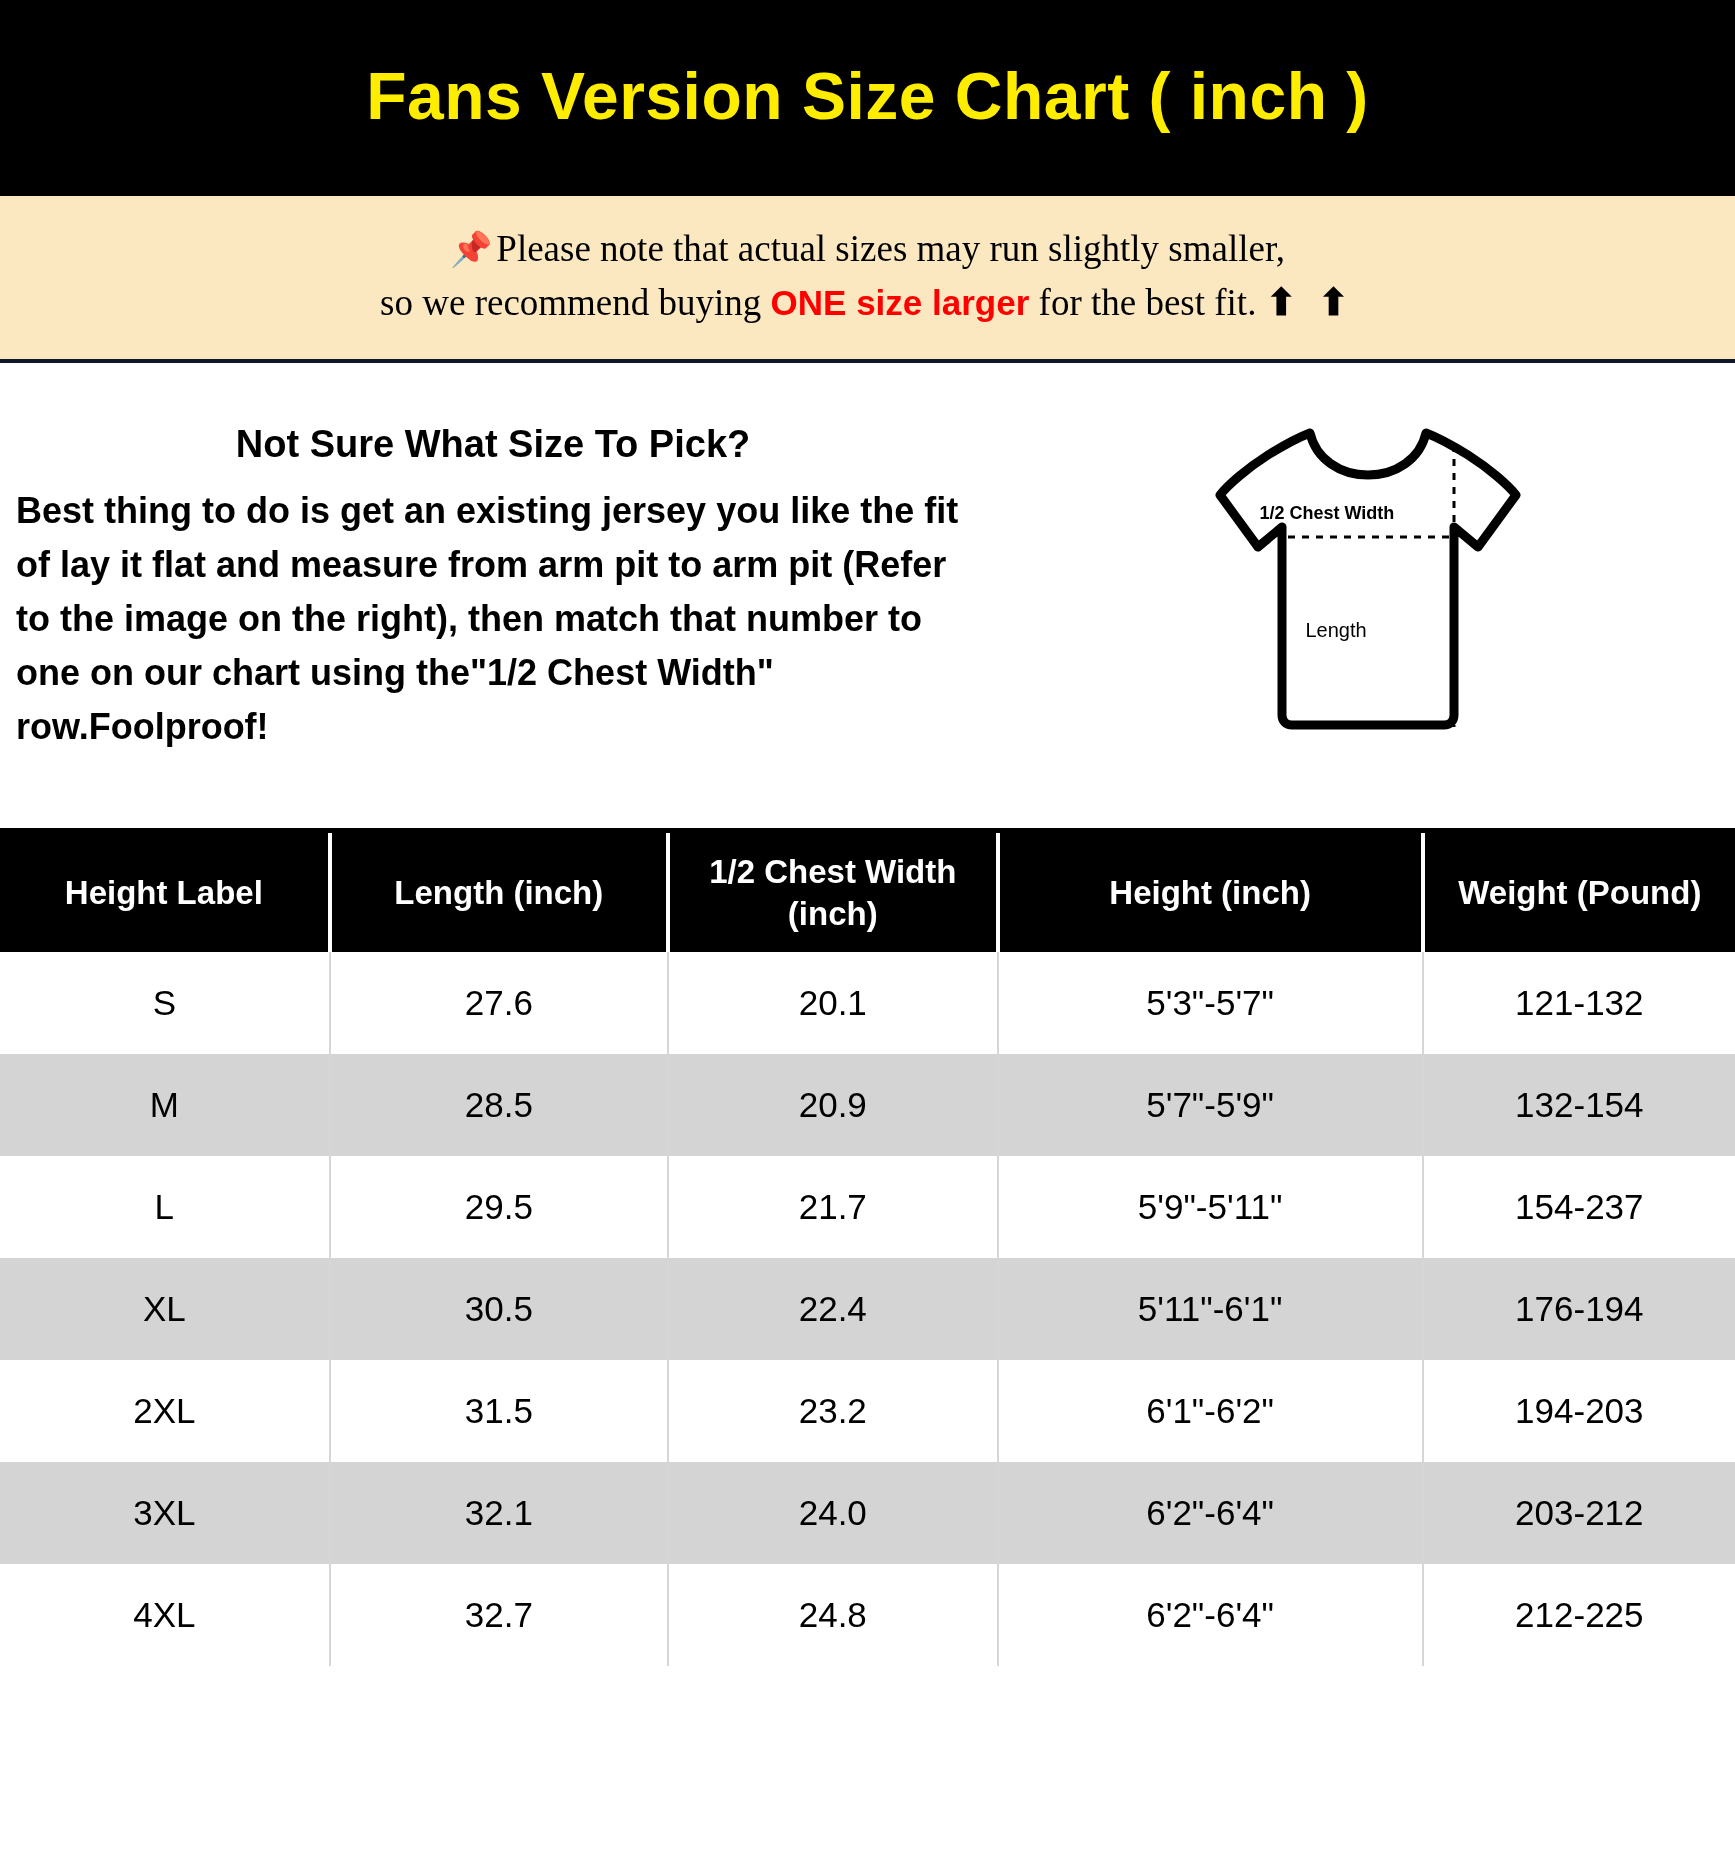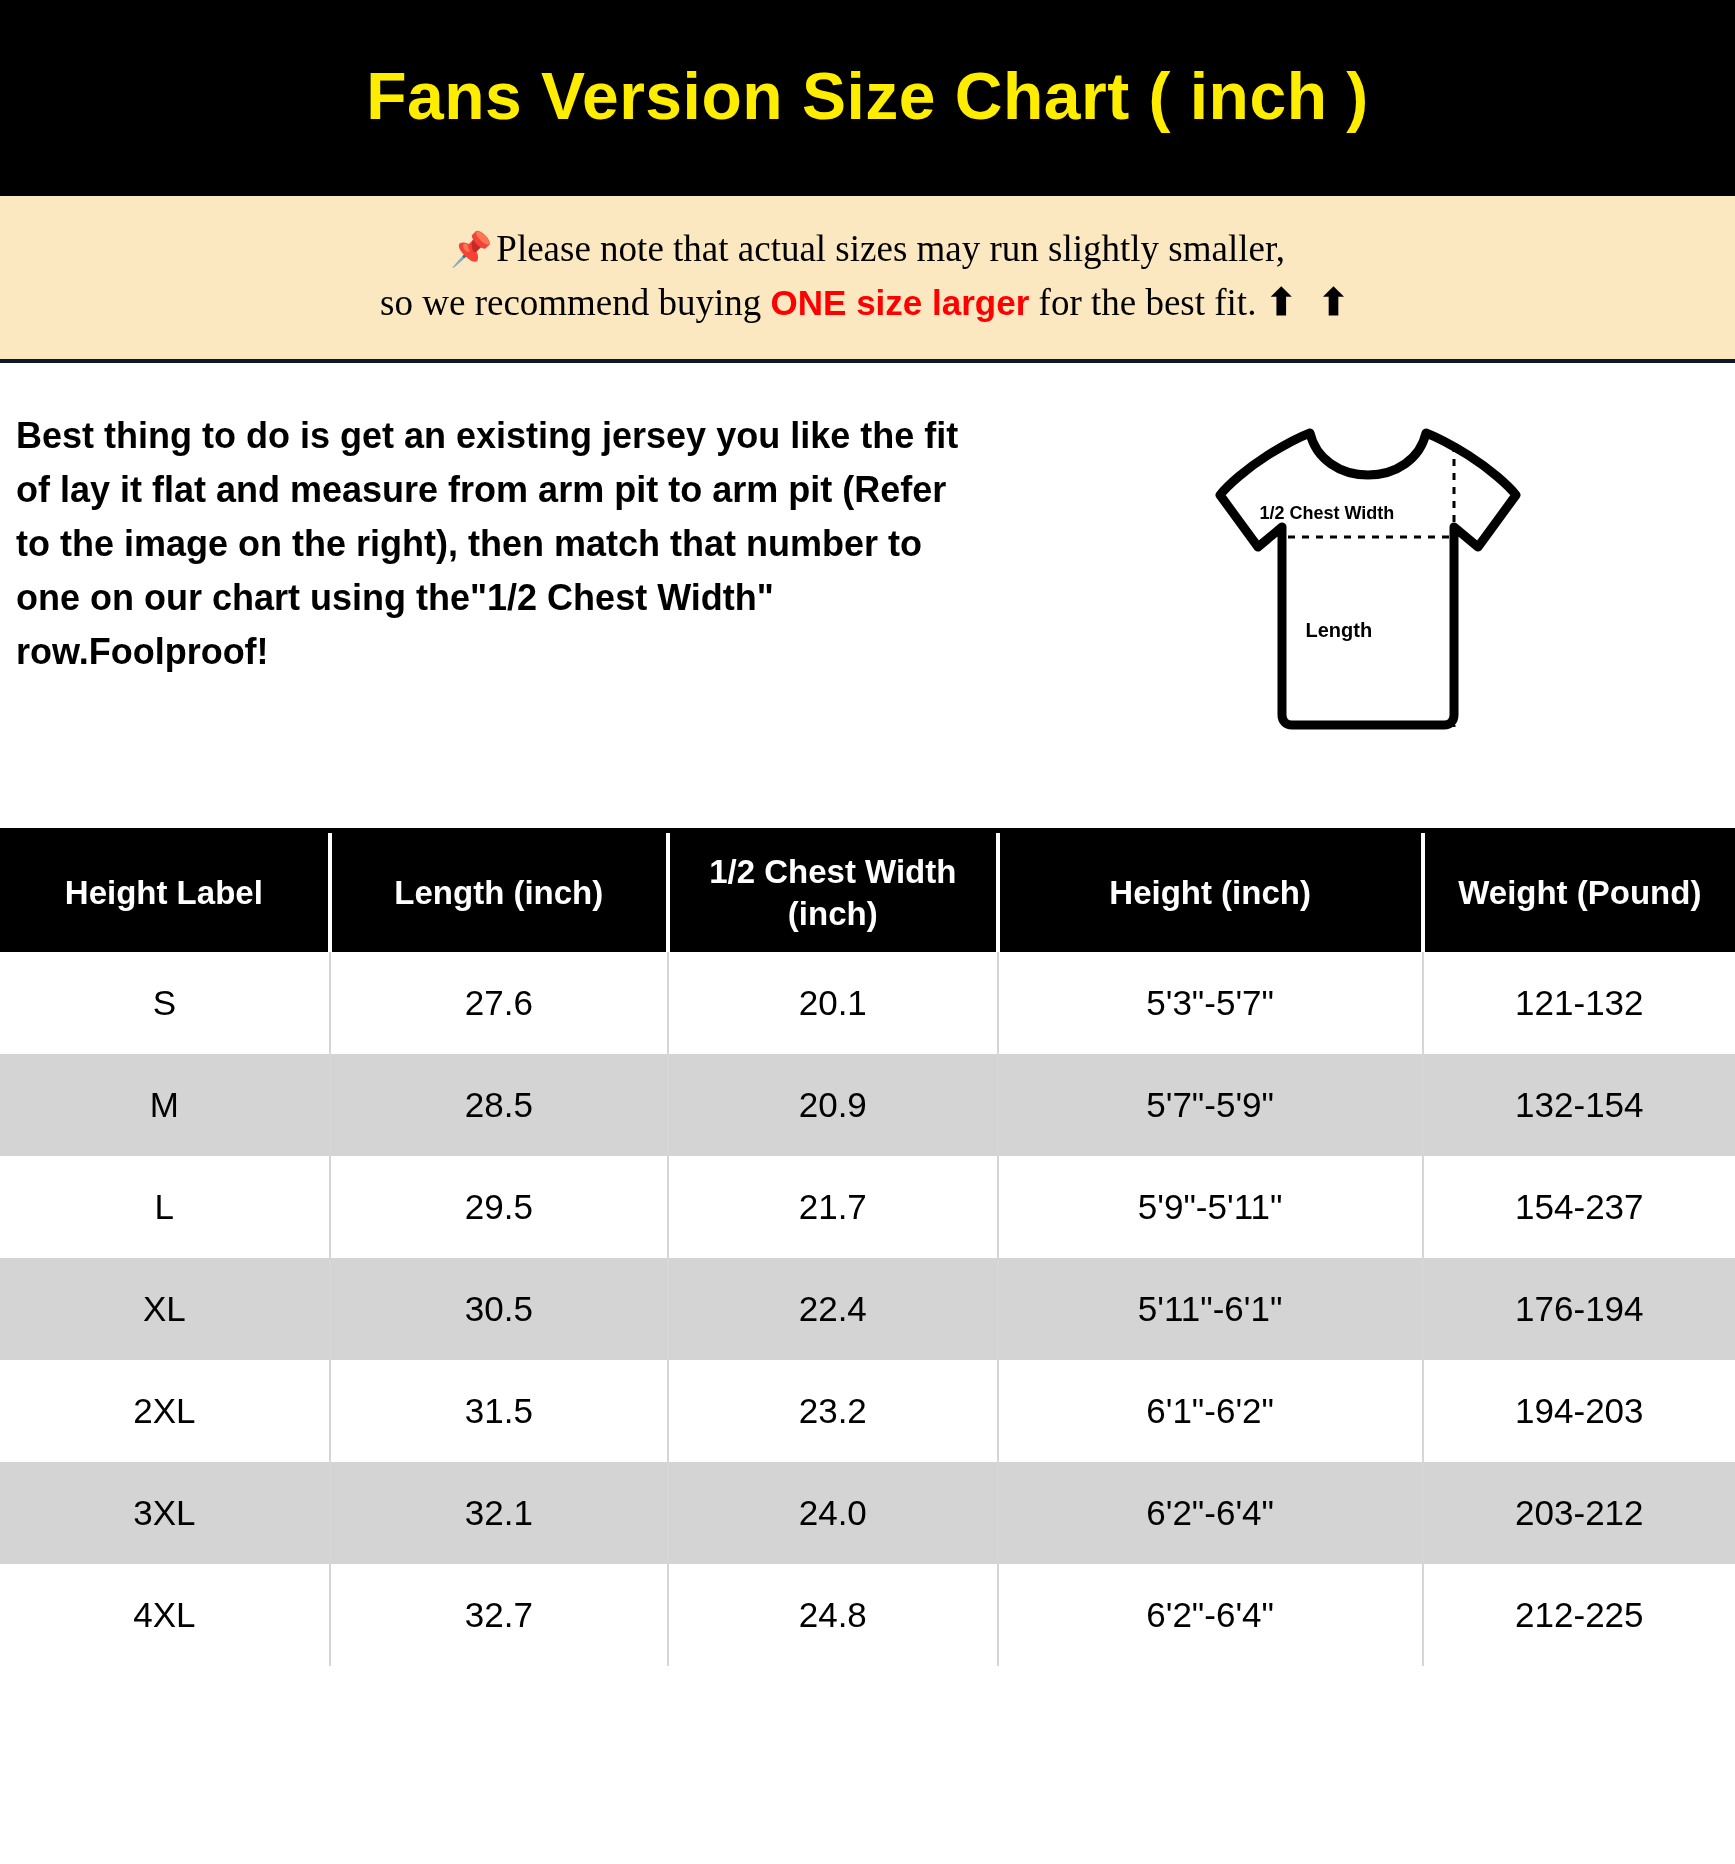--- a/index.html
+++ b/index.html
@@ -118,21 +118,21 @@
     font-size: 18px;
     font-weight: bold;
     color: #000;
     white-space: nowrap;
   }
   .lbl-length {
     position: absolute;
     left: 108px;
     top: 204px;
     font-size: 20px;
-    font-weight: bold;
+    font-weight: normal;
     color: #000;
     white-space: nowrap;
   }
   
   table.size-table {
     border-collapse: collapse;
     width: 100%;
     table-layout: fixed;
     flex: 1 1 auto;
   }
@@ -178,20 +178,21 @@
     <div class="note-line">
       <span class="pin">📌</span><span>Please note that actual sizes may run slightly smaller,</span>
     </div>
     <div class="note-line">
       <span>so we recommend buying </span><span class="em-red">ONE size larger</span><span> for the best fit. </span><span class="arrows">⬆ ⬆</span>
     </div>
   </div>
 
   <div class="help-section">
     <div class="help-text">
+      <div class="help-title">Not Sure What Size To Pick?</div>
       <div class="help-body">Best thing to do is get an existing jersey you like the fit of lay it flat and measure from arm pit to arm pit (Refer to the image on the right), then match that number to one on our chart using the"1/2 Chest Width" row.Foolproof!</div>
     </div>
     <div class="help-figure">
       <div class="shirt-wrap">
         <svg width="340" height="330" viewBox="0 0 340 330">
           <path d="M112 18 C112 18 96 24 70 40 C48 54 30 70 22 80 L60 132 L84 112 L84 300 C84 306 88 310 94 310 L246 310 C252 310 256 306 256 300 L256 112 L280 132 L318 80 C310 70 292 54 270 40 C244 24 228 18 228 18 C222 44 198 60 170 60 C142 60 118 44 112 18 Z" fill="none" stroke="#000000" stroke-width="9" stroke-linejoin="round"></path>
           <line x1="256" y1="30" x2="256" y2="312" stroke="#000000" stroke-width="3" stroke-dasharray="7,7"></line>
           <line x1="90" y1="122" x2="258" y2="122" stroke="#000000" stroke-width="3" stroke-dasharray="7,7"></line>
         </svg>
         <div class="lbl-chest">1/2 Chest Width</div>

